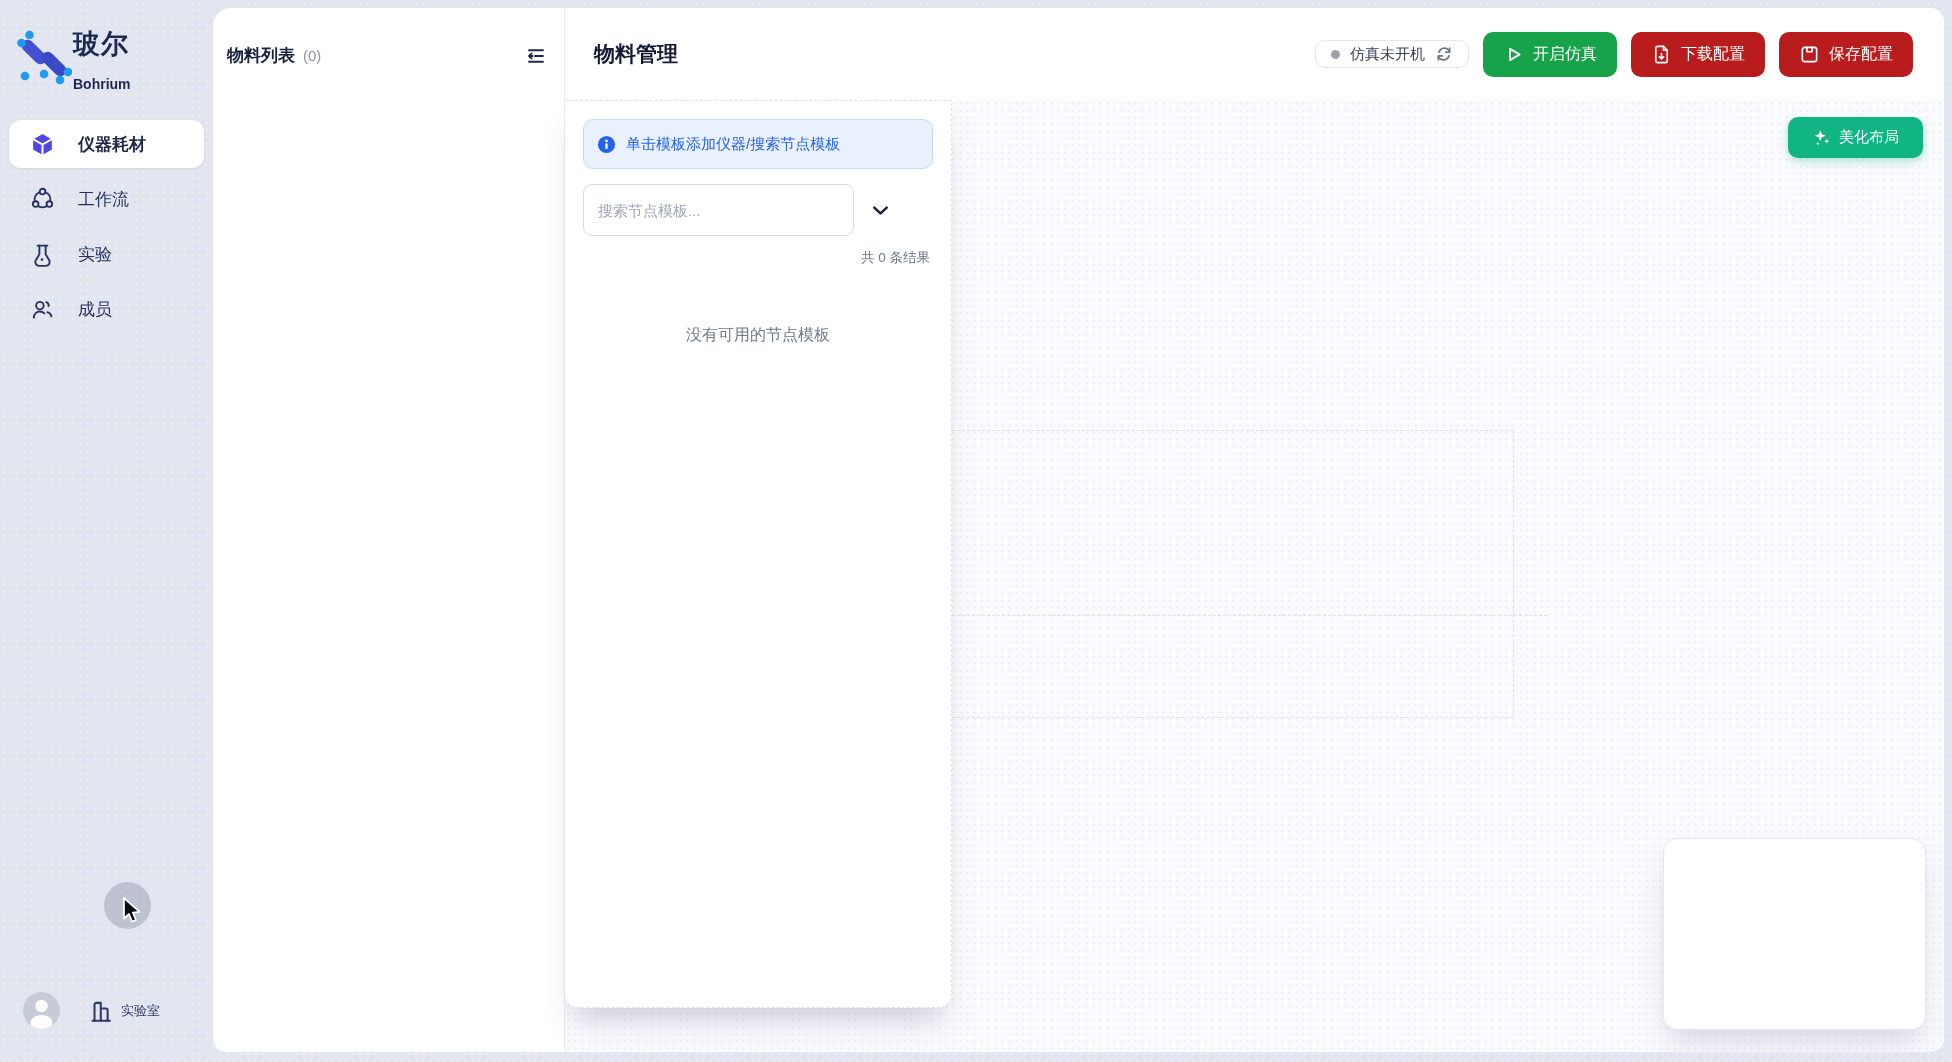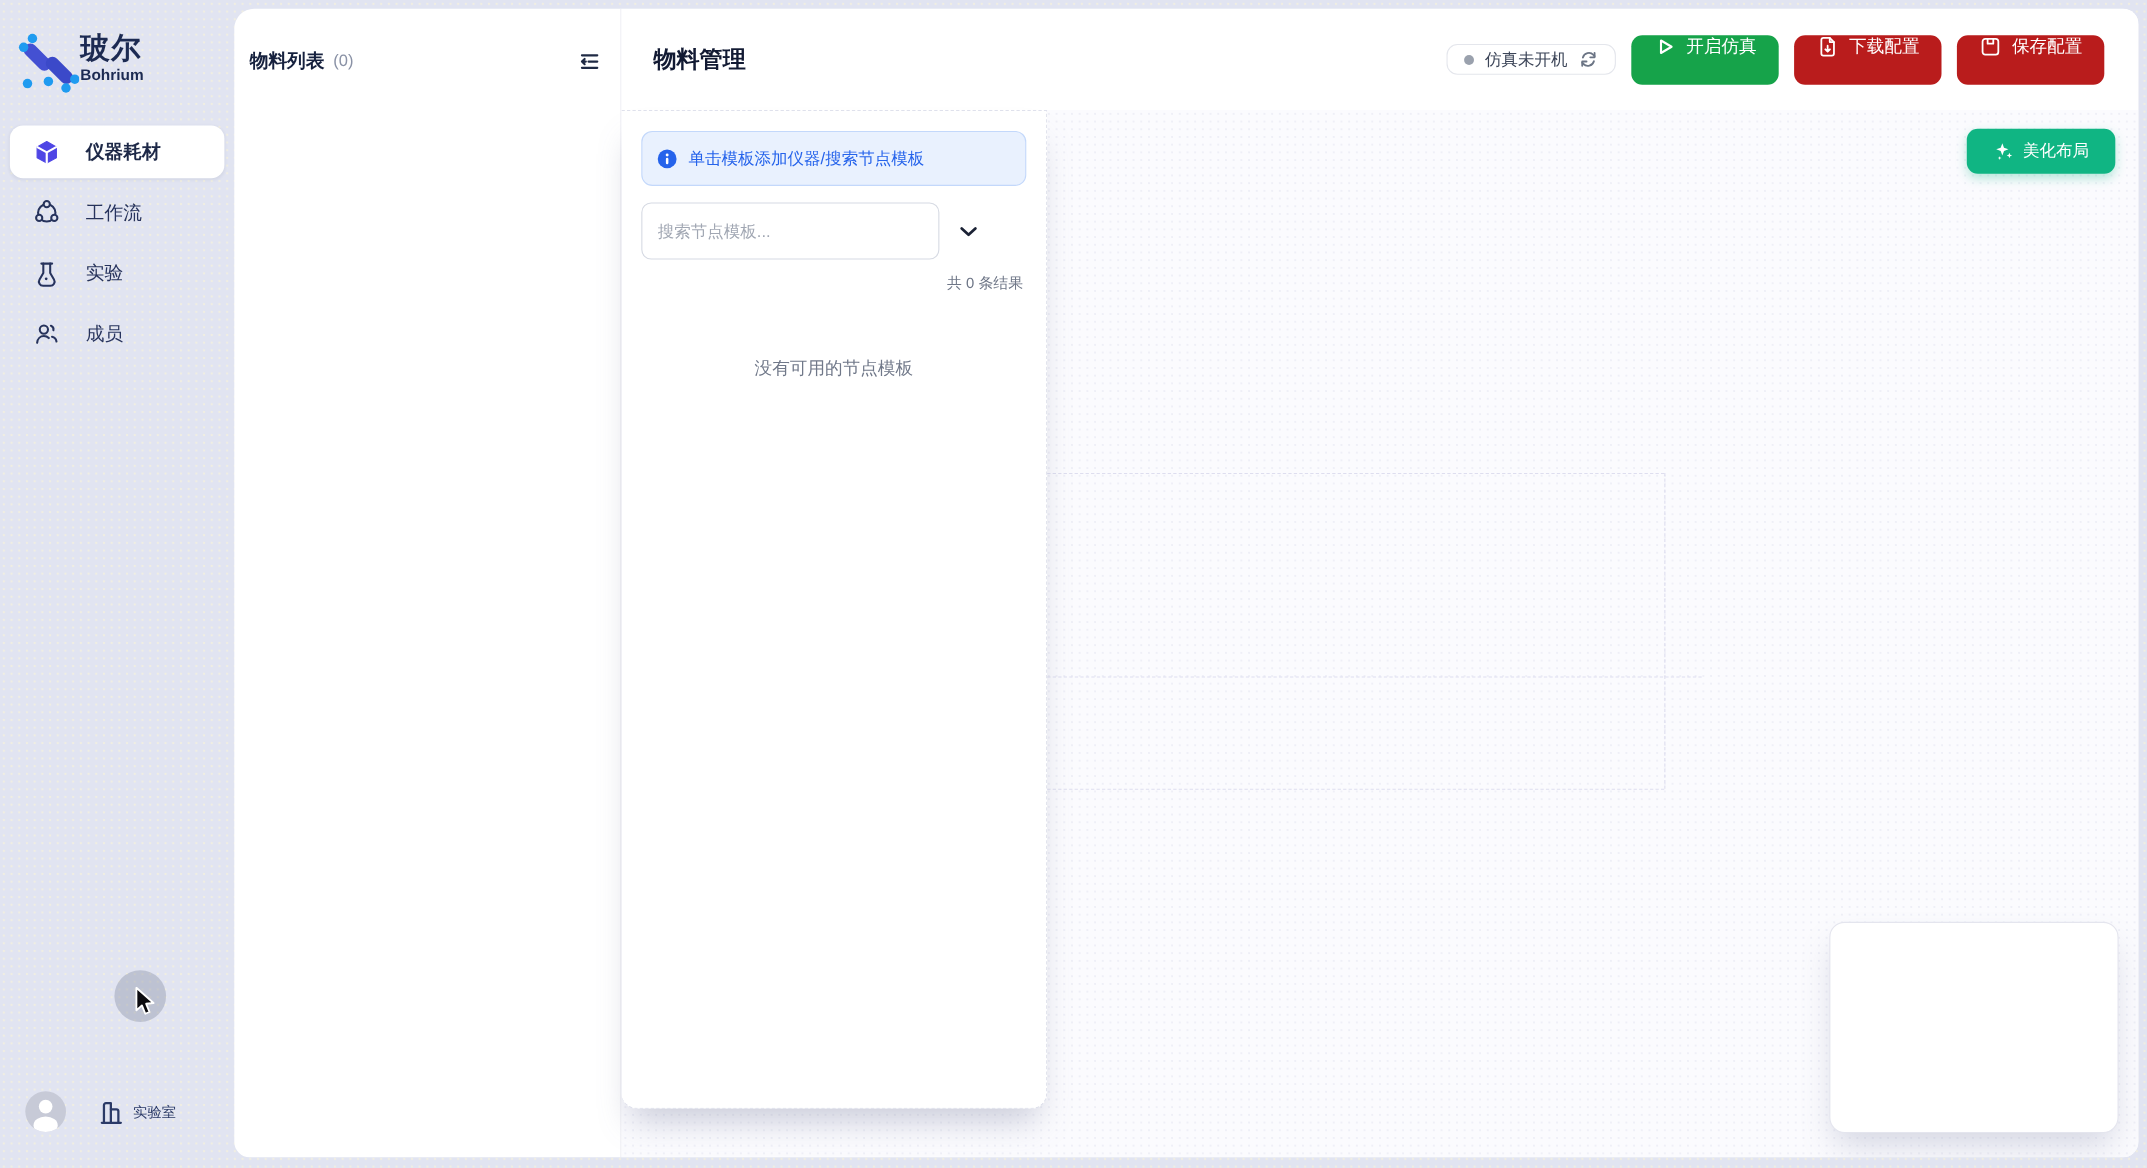--- a/index.html
+++ b/index.html
@@ -9,21 +9,21 @@
     font-family:"Liberation Sans", sans-serif;
     background-color:#e1e4f1;
     background-image:radial-gradient(circle, #f0eee2 1.2px, transparent 1.4px);
     background-size:7px 7px;
     color:#1d2847;
   }
   
   .sidebar { position:absolute; left:0; top:0; width:213px; height:1062px; }
   .logo-row { display:flex; align-items:flex-start; gap:1px; padding:30px 0 0 16px; }
   .logo-text .t { font-size:27px; font-weight:700; color:#1c2a52; line-height:1.08; letter-spacing:1px; }
-  .logo-text .s { font-size:14px; font-weight:700; color:#1c2a52; margin-top:1px; }
+  .logo-text .s { font-size:14px; font-weight:700; color:#1c2a52; margin-top:17px; }
   .nav { margin-top:28px; padding:0 9px; }
   .nav-item { height:48px; border-radius:12px; display:flex; align-items:center; padding-left:21px; gap:23px;
     font-size:17px; color:#27335c; font-weight:500; margin-bottom:7px; cursor:pointer; }
   .nav-item.active { background:#ffffff; font-weight:700; color:#1d2847; box-shadow:0 1px 3px rgba(30,40,80,0.07); }
   .nav-item svg { flex:none; }
   .sidebar-footer { position:absolute; left:0; bottom:33px; width:213px; display:flex; align-items:center; padding-left:23px; }
   .avatar { width:37px; height:37px; border-radius:50%; background:#c7cad7; overflow:hidden; position:relative; flex:none; cursor:pointer; }
   .lab-switch { display:flex; align-items:center; gap:7px; margin-left:28px; cursor:pointer; }
   .lab-switch .lbl { font-size:13px; font-weight:500; color:#2b3a66; }
   
@@ -35,21 +35,21 @@
   .mp-title { font-size:17px; font-weight:700; color:#16213e; }
   .mp-count { font-size:15px; color:#8a92a6; margin-left:8px; }
   .mp-collapse { margin-left:auto; cursor:pointer; display:flex; }
   
   .main { flex:1; display:flex; flex-direction:column; position:relative; }
   .main-header { height:92px; flex:none; display:flex; align-items:center; padding:0 31px 0 29px; gap:14px; background:#fff; }
   .page-title { font-size:21px; font-weight:700; color:#121a33; margin-right:auto; }
   .status-pill { height:28px; border:1px solid #e4e6ec; border-radius:10px; display:flex; align-items:center; gap:10px;
     padding:0 15px; font-size:15px; color:#3c4558; background:#fff; cursor:pointer; }
   .status-dot { width:9px; height:9px; border-radius:50%; background:#9aa1ad; flex:none; }
-  .btn { height:45px; border:none; border-radius:10px; display:flex; align-items:flex-start; gap:9px; padding:0 20px;
+  .btn { height:45px; border:none; border-radius:10px; display:flex; align-items:center; gap:9px; padding:0 20px;
     font-size:16px; color:#fff; font-weight:500; cursor:pointer; font-family:inherit; }
   .btn-green { background:#16a34a; }
   .btn-blue  { background:#b91c1c; }
   
   .canvas { flex:1; position:relative; background:#fbfbfe;
     background-image:radial-gradient(circle, rgba(206,209,229,0.28) 1px, transparent 1.2px);
     background-size:7px 7px; }
   .guide { position:absolute; }
   .guide.h { border-top:1.5px dashed #dedeef; height:0; }
   .guide.v { border-left:1.5px dashed #dedeef; width:0; }

